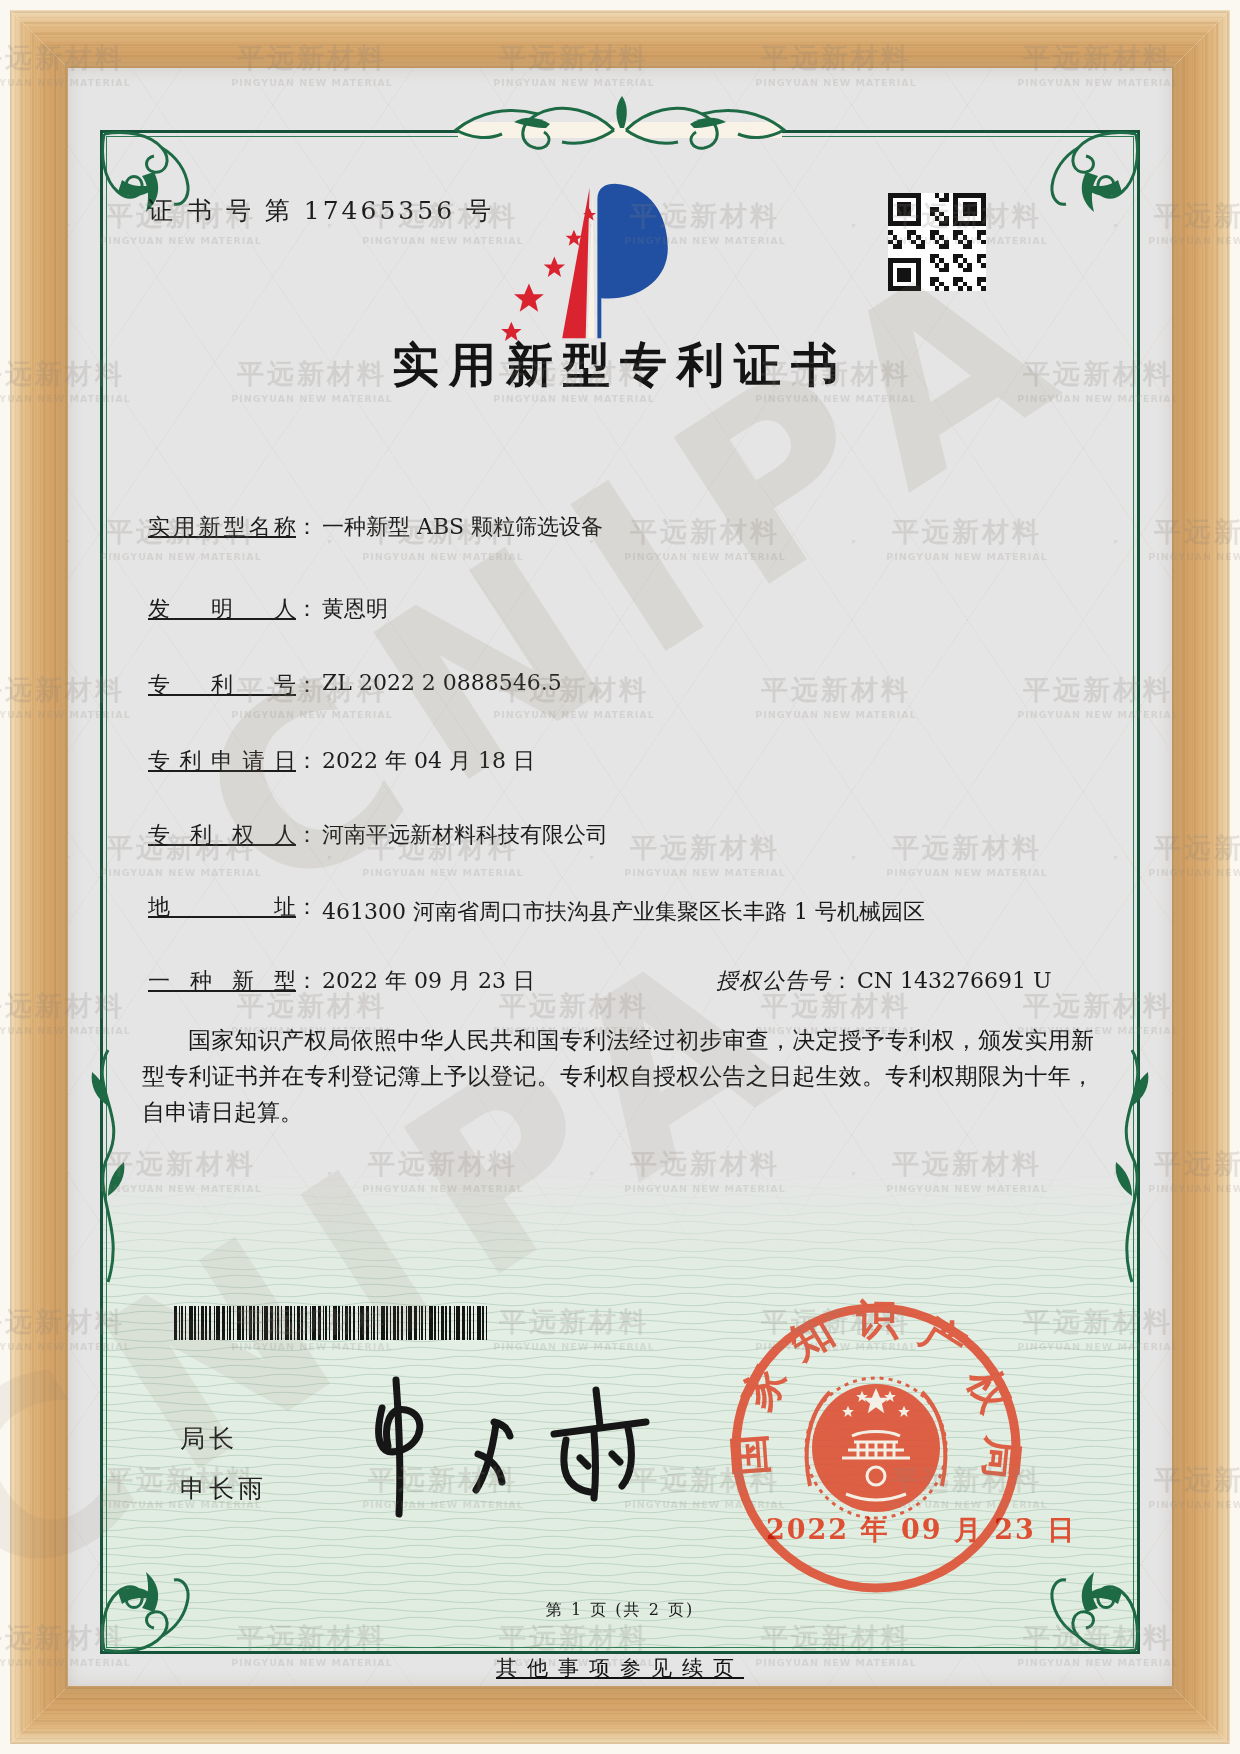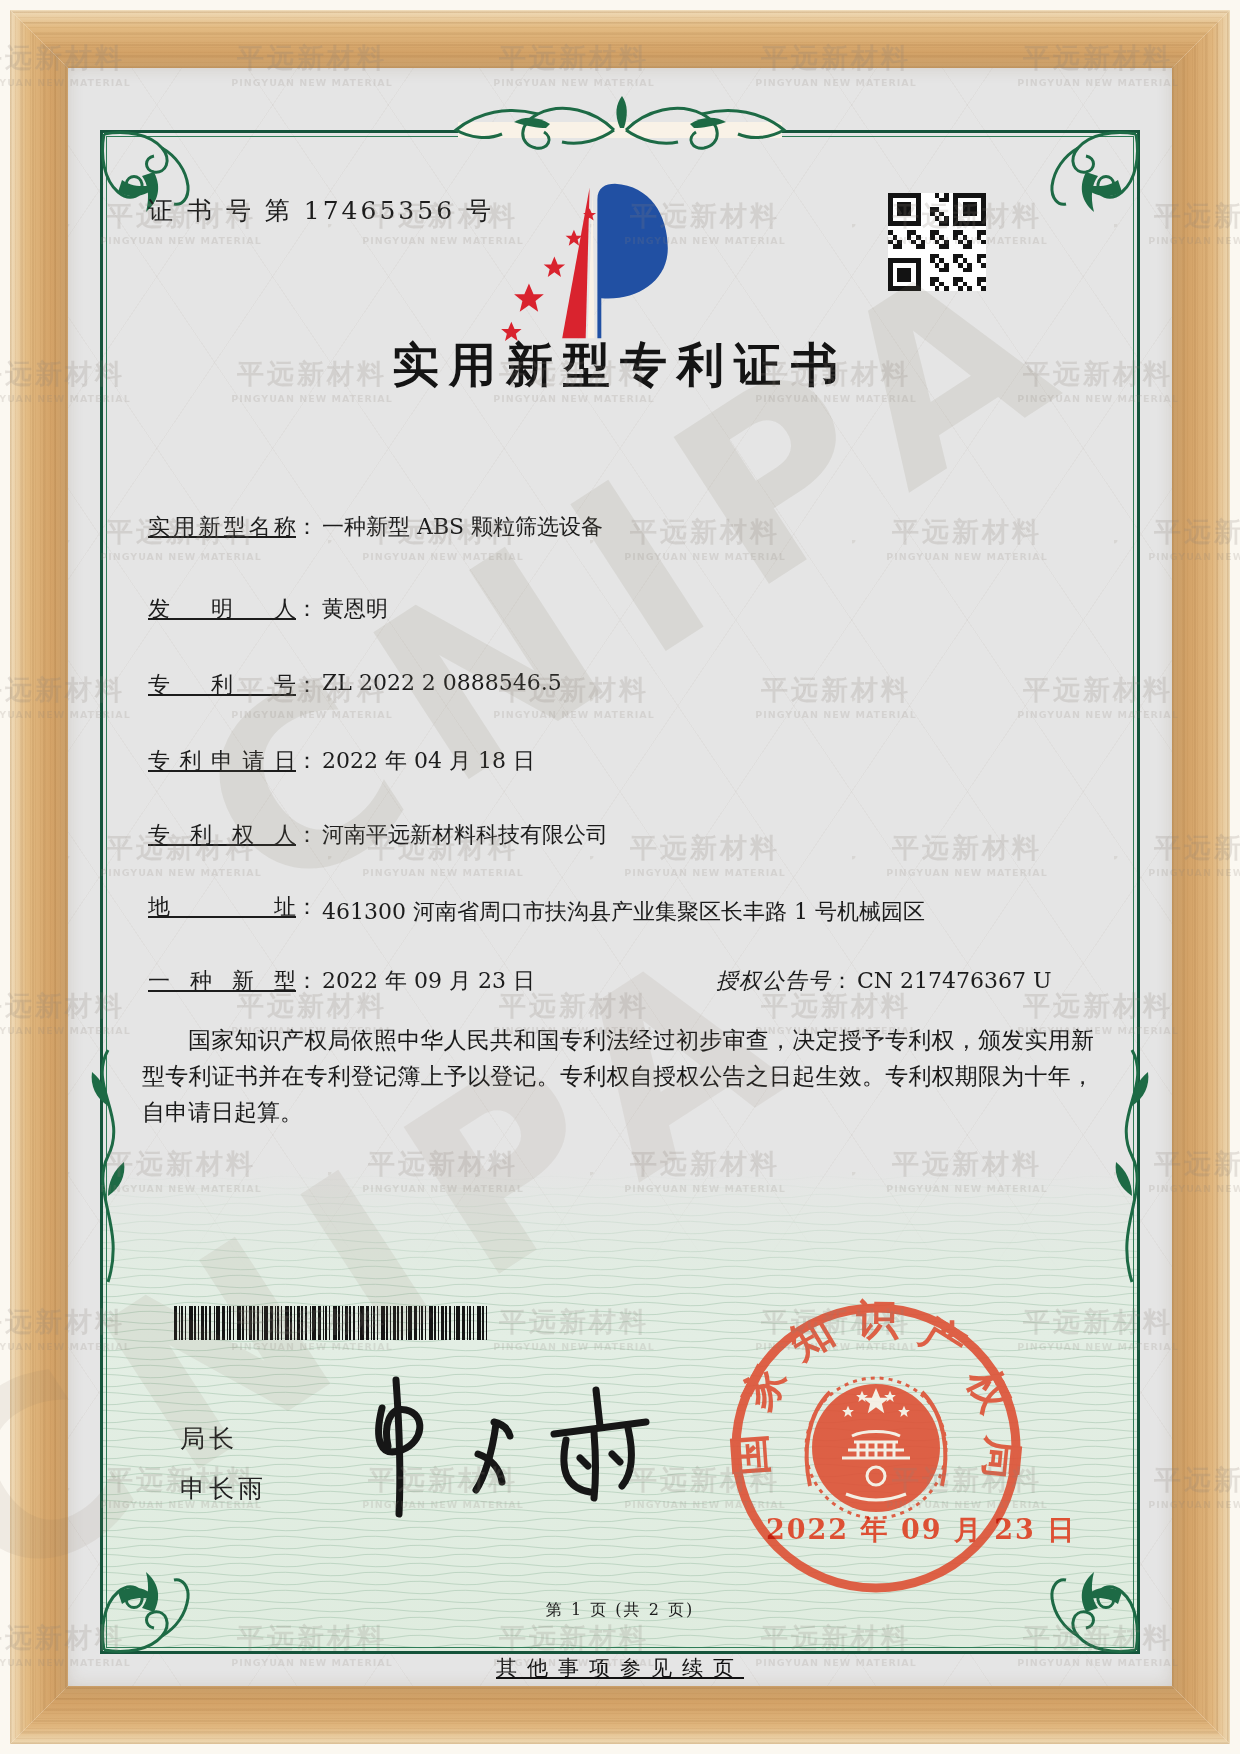--- a/index.html
+++ b/index.html
@@ -347,21 +347,21 @@
       </div>
       <div class="row" style="top:754px">
         <span class="lab">专利权人</span><span class="col">：</span><span class="val">河南平远新材料科技有限公司</span>
       </div>
       <div class="row row-addr" style="top:826px">
         <span class="lab">地址</span><span class="col">：</span><span class="val">461300 河南省周口市扶沟县产业集聚区长丰路 1 号机械园区</span>
       </div>
       <div class="row" style="top:900px">
         <span class="lab">一种新型</span><span class="col">：</span><span class="val">2022 年 09 月 23 日</span>
         <span class="pair2">
-          <span class="lab2">授权公告号</span><span class="col">：</span><span>CN 217476367 U</span>
+          <span class="lab2">授权公告号</span><span class="col">：</span><span>CN 143276691 U</span>
         </span>
       </div>
 
       <div class="body-text">
         <p>国家知识产权局依照中华人民共和国专利法经过初步审查，决定授予专利权，颁发实用新型专利证书并在专利登记簿上予以登记。专利权自授权公告之日起生效。专利权期限为十年，自申请日起算。</p>
       </div>
 
       <div class="barcode">
         <svg viewBox="0 0 318 34" width="318" height="34" preserveAspectRatio="none" shape-rendering="crispEdges">
             <rect x="0" y="0" width="3" height="34" fill="#141414"></rect>

